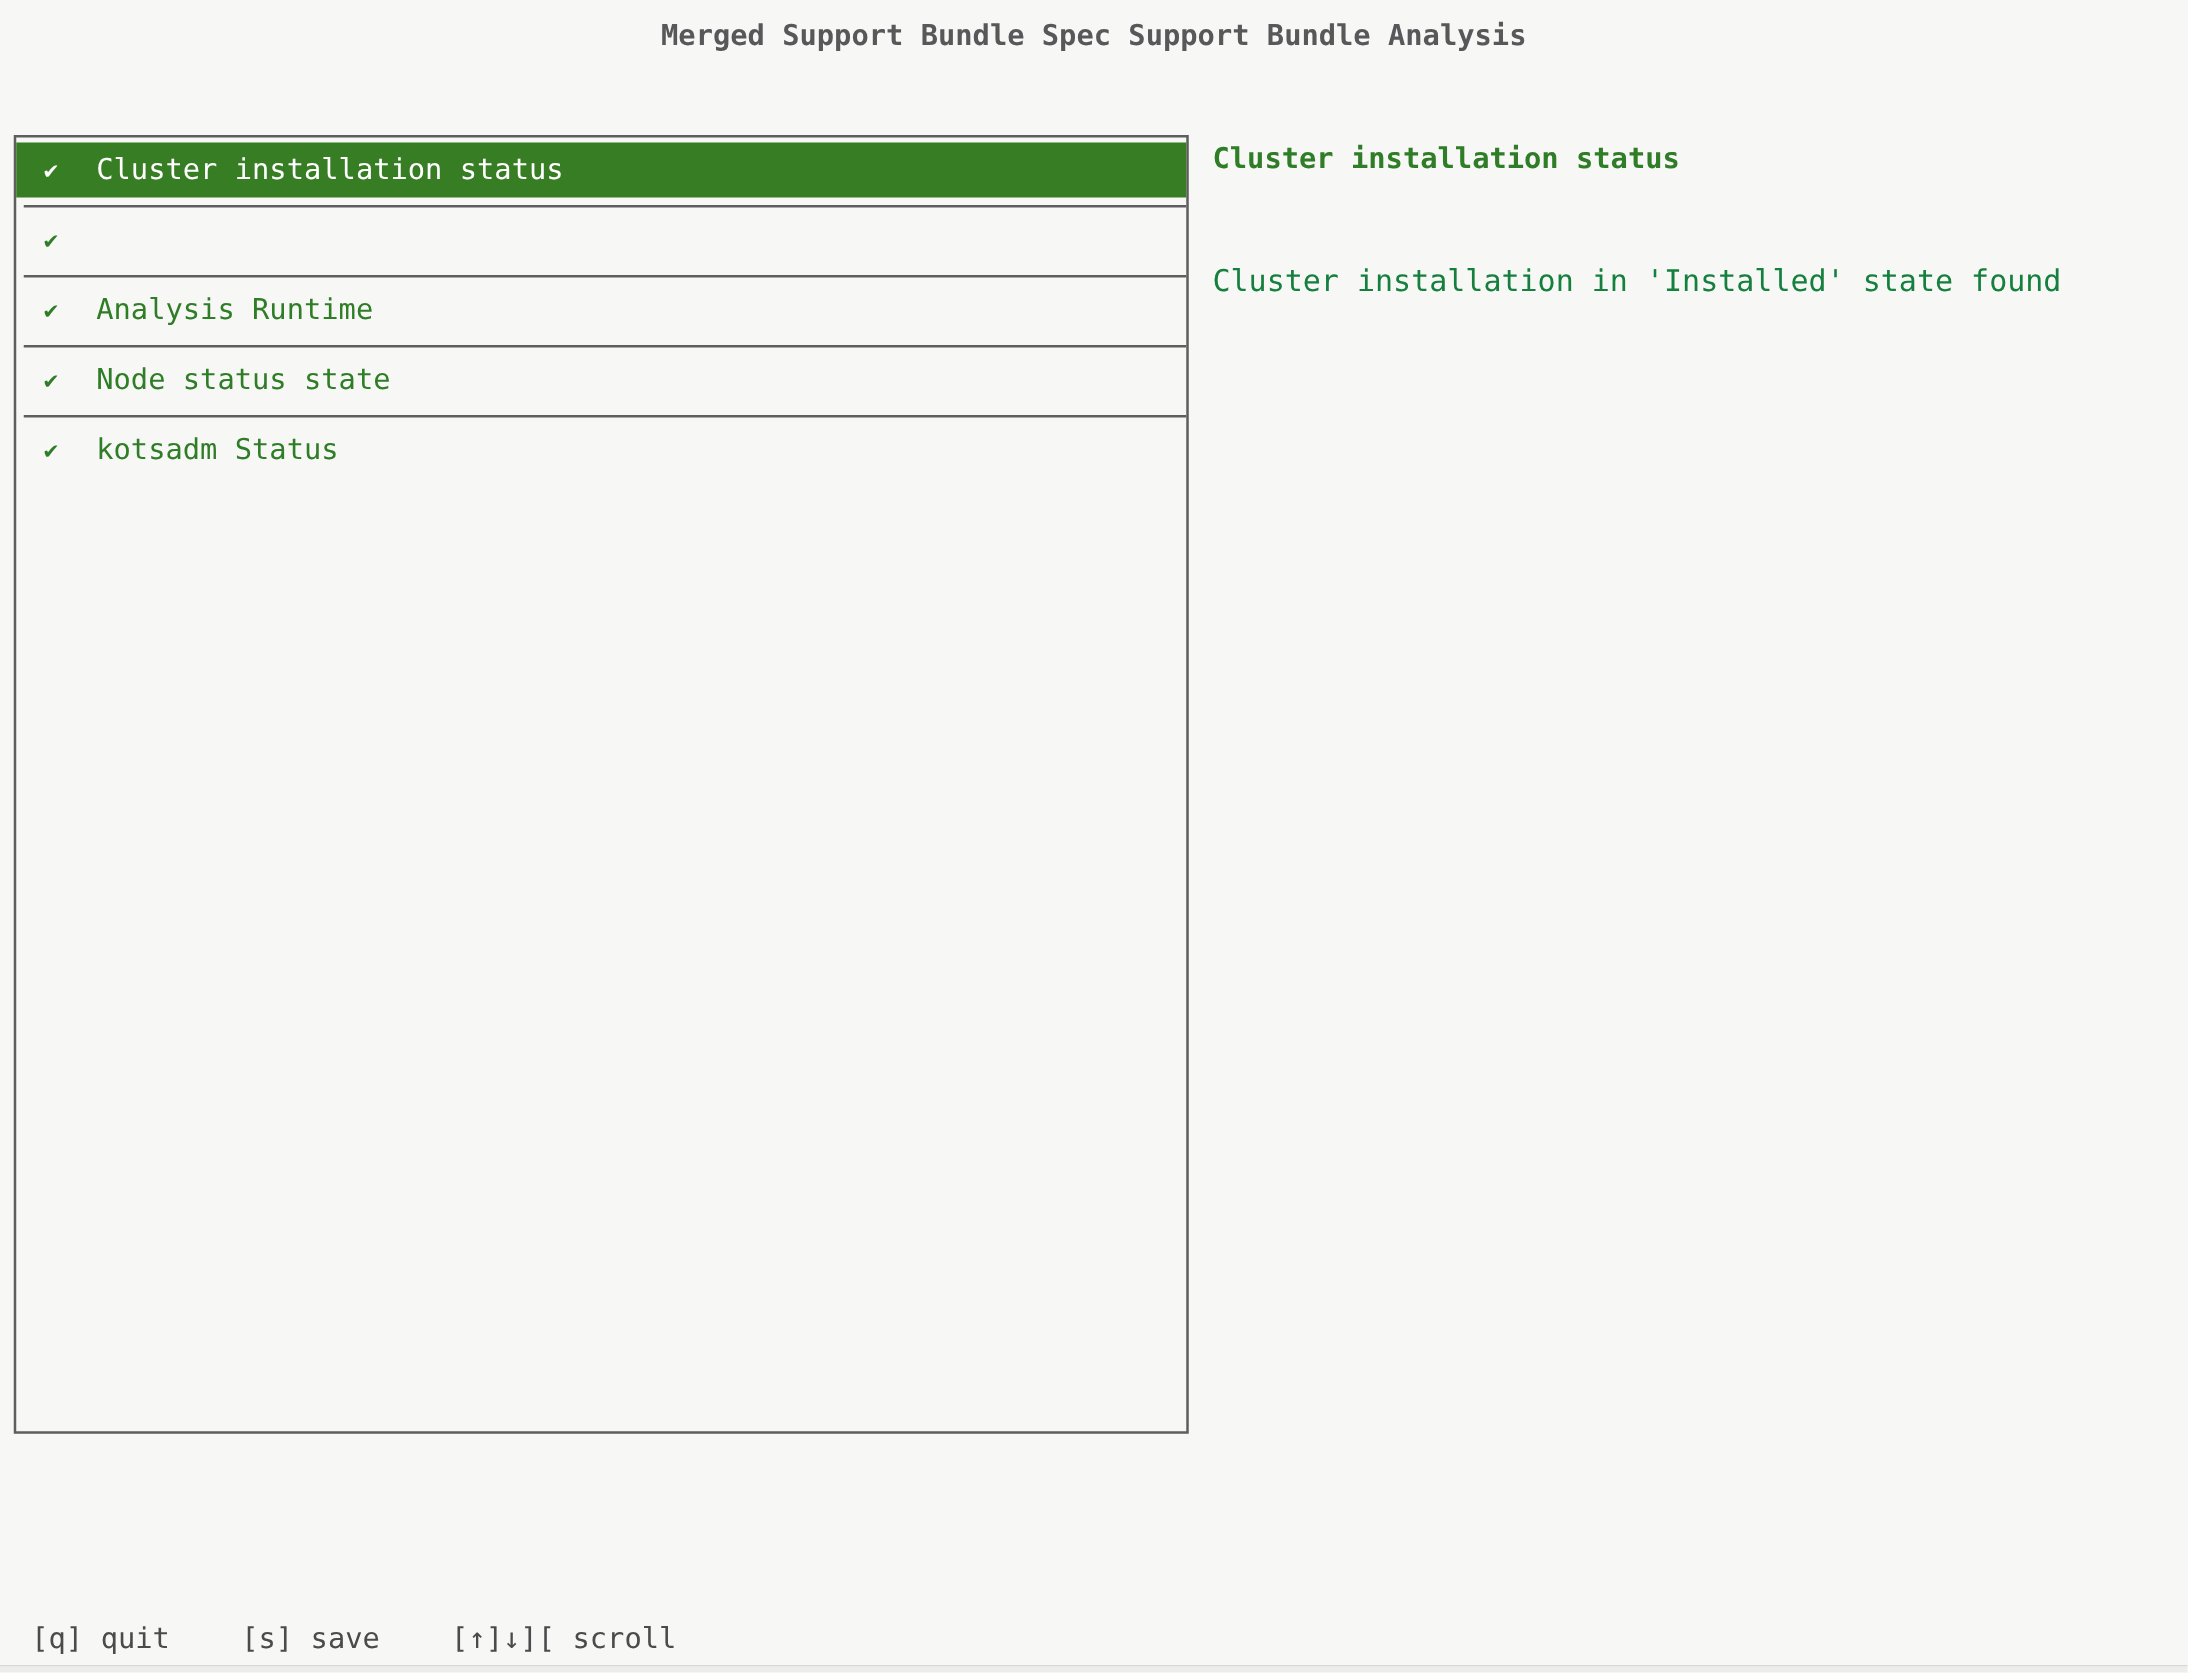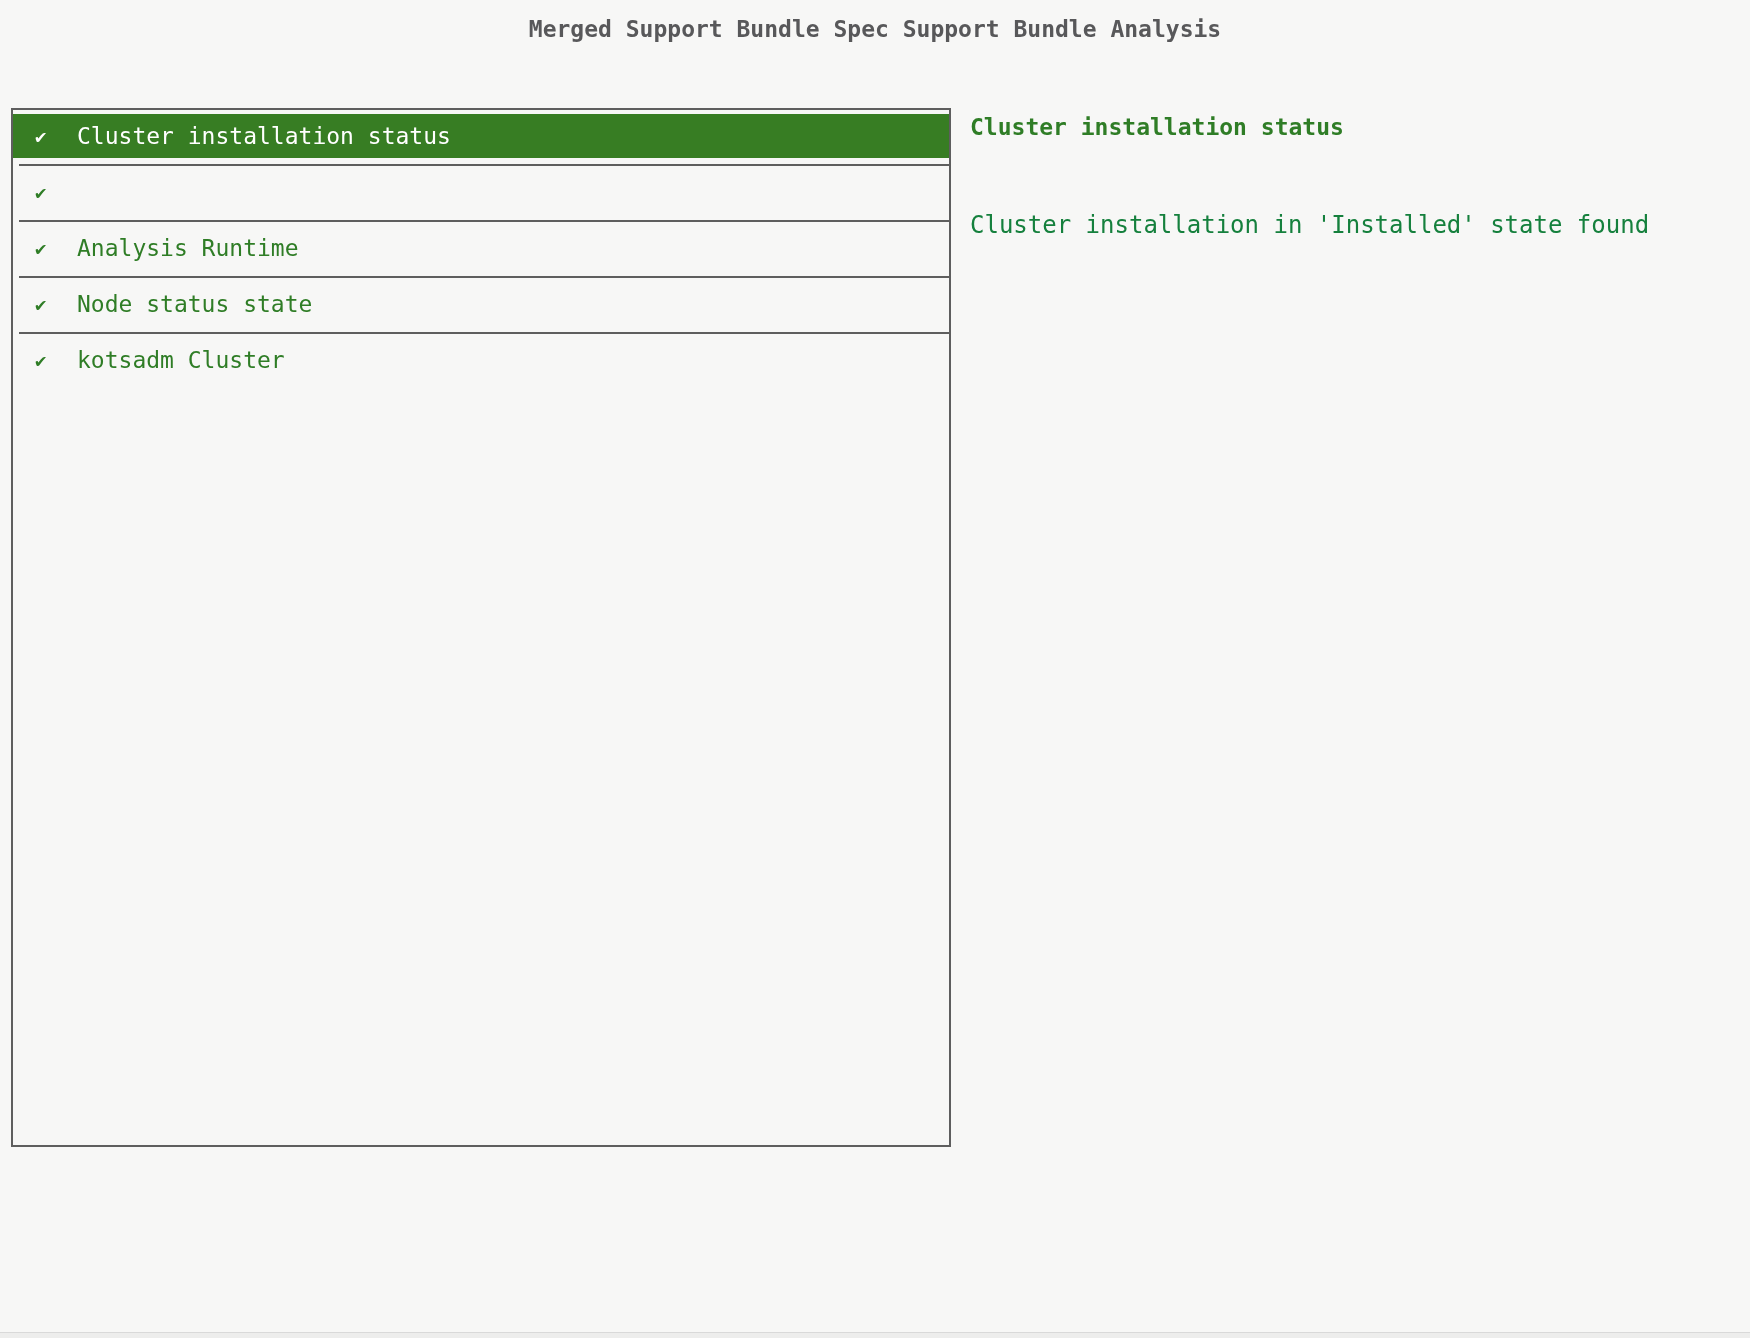--- a/index.html
+++ b/index.html
@@ -140,27 +140,34 @@
     <div class="row-bar">
       <span class="check">✔</span>
       <span class="label">Node status state</span>
     </div>
   </div>
   <div class="sep"></div>
 
   <div class="row">
     <div class="row-bar">
       <span class="check">✔</span>
-      <span class="label">kotsadm Cluster</span>
+      <span class="label">kotsadm Status</span>
     </div>
   </div>
 
 </div>
 
   <div class="detail-panel">
     <div class="detail-heading">Cluster installation status</div>
     <div class="detail-body">Cluster installation in 'Installed' state found</div>
   </div>
 
+  <div class="footer">
+  <span class="hint"><span class="hint-key">[q]</span><span class="hint-action">quit</span></span>
+
+  <span class="hint"><span class="hint-key">[s]</span><span class="hint-action">save</span></span>
+
+  <span class="hint"><span class="hint-key">[↑]↓][</span><span class="hint-action">scroll</span></span>
+</div>
 
   <div class="bottom-strip"></div>
 
 </div>
 
 </body></html>

